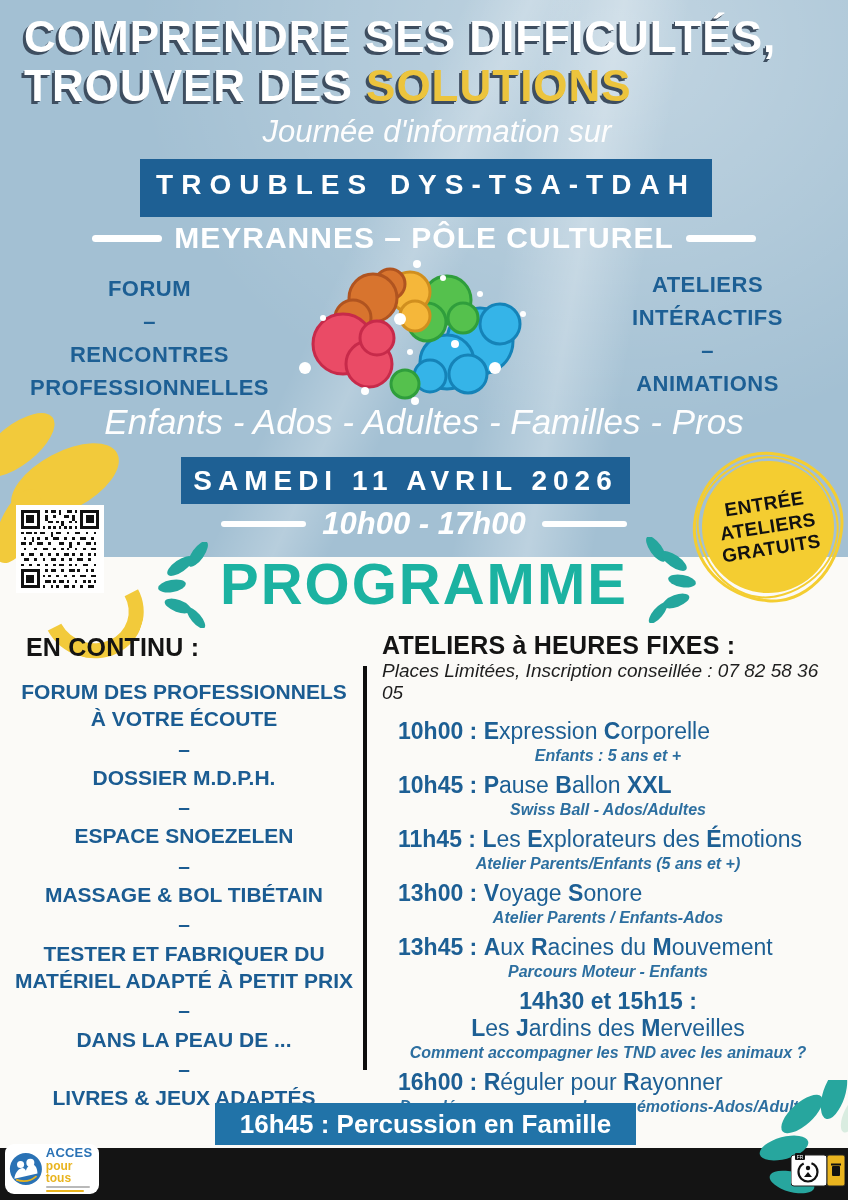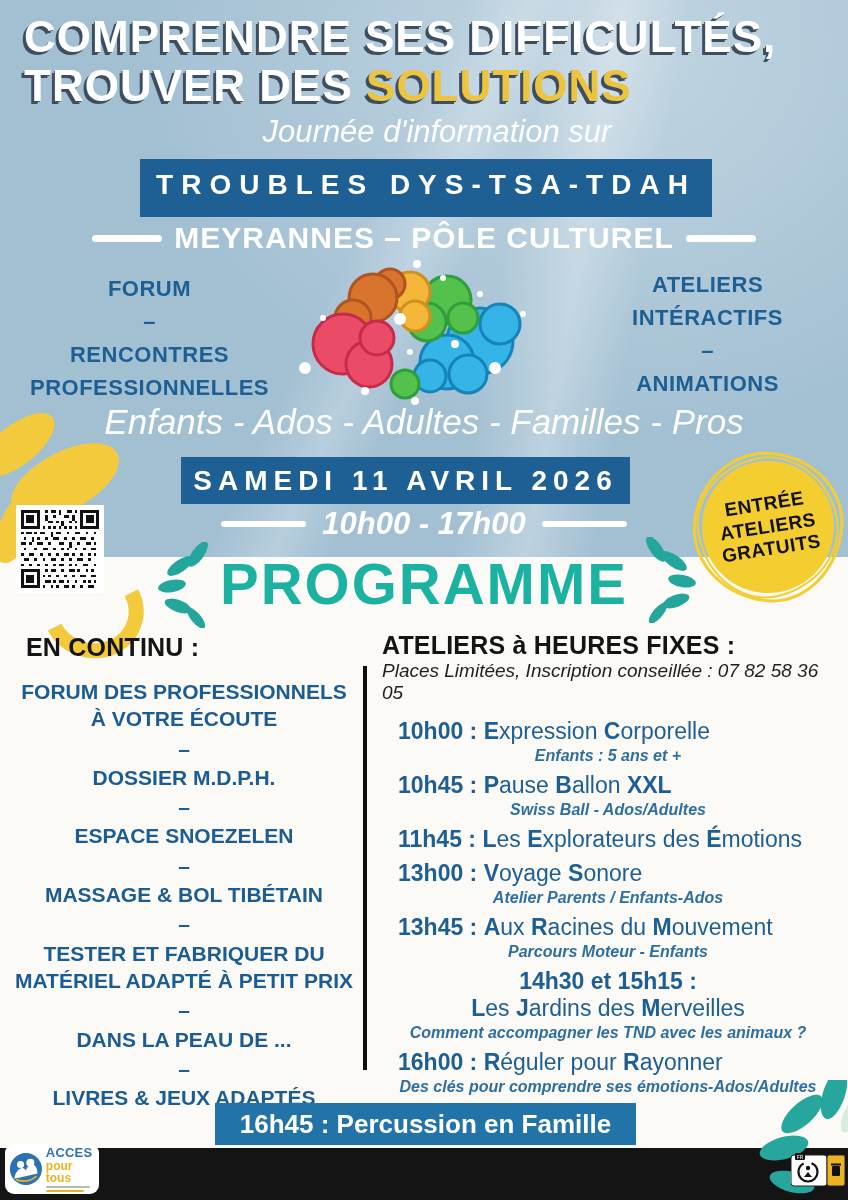--- a/index.html
+++ b/index.html
@@ -296,20 +296,21 @@
       <div class="ws">
         <div class="ws-main"><span class="ws-time">10h00 :</span> <span class="ws-title"><b>E</b>xpression <b>C</b>orporelle</span></div>
         <div class="ws-sub">Enfants : 5 ans et +</div>
       </div>
       <div class="ws">
         <div class="ws-main"><span class="ws-time">10h45 :</span> <span class="ws-title"><b>P</b>ause <b>B</b>allon <b>X</b><b>X</b><b>L</b></span></div>
         <div class="ws-sub">Swiss Ball - Ados/Adultes</div>
       </div>
       <div class="ws">
         <div class="ws-main"><span class="ws-time">11h45 :</span> <span class="ws-title"><b>L</b>es <b>E</b>xplorateurs des <b>É</b>motions</span></div>
+        <div class="ws-sub">Atelier Parents/Enfants (5 ans et +)</div>
       </div>
       <div class="ws">
         <div class="ws-main"><span class="ws-time">13h00 :</span> <span class="ws-title"><b>V</b>oyage <b>S</b>onore</span></div>
         <div class="ws-sub">Atelier Parents / Enfants-Ados</div>
       </div>
       <div class="ws">
         <div class="ws-main"><span class="ws-time">13h45 :</span> <span class="ws-title"><b>A</b>ux <b>R</b>acines du <b>M</b>ouvement</span></div>
         <div class="ws-sub">Parcours Moteur - Enfants</div>
       </div>
       <div class="ws ws-stacked">

